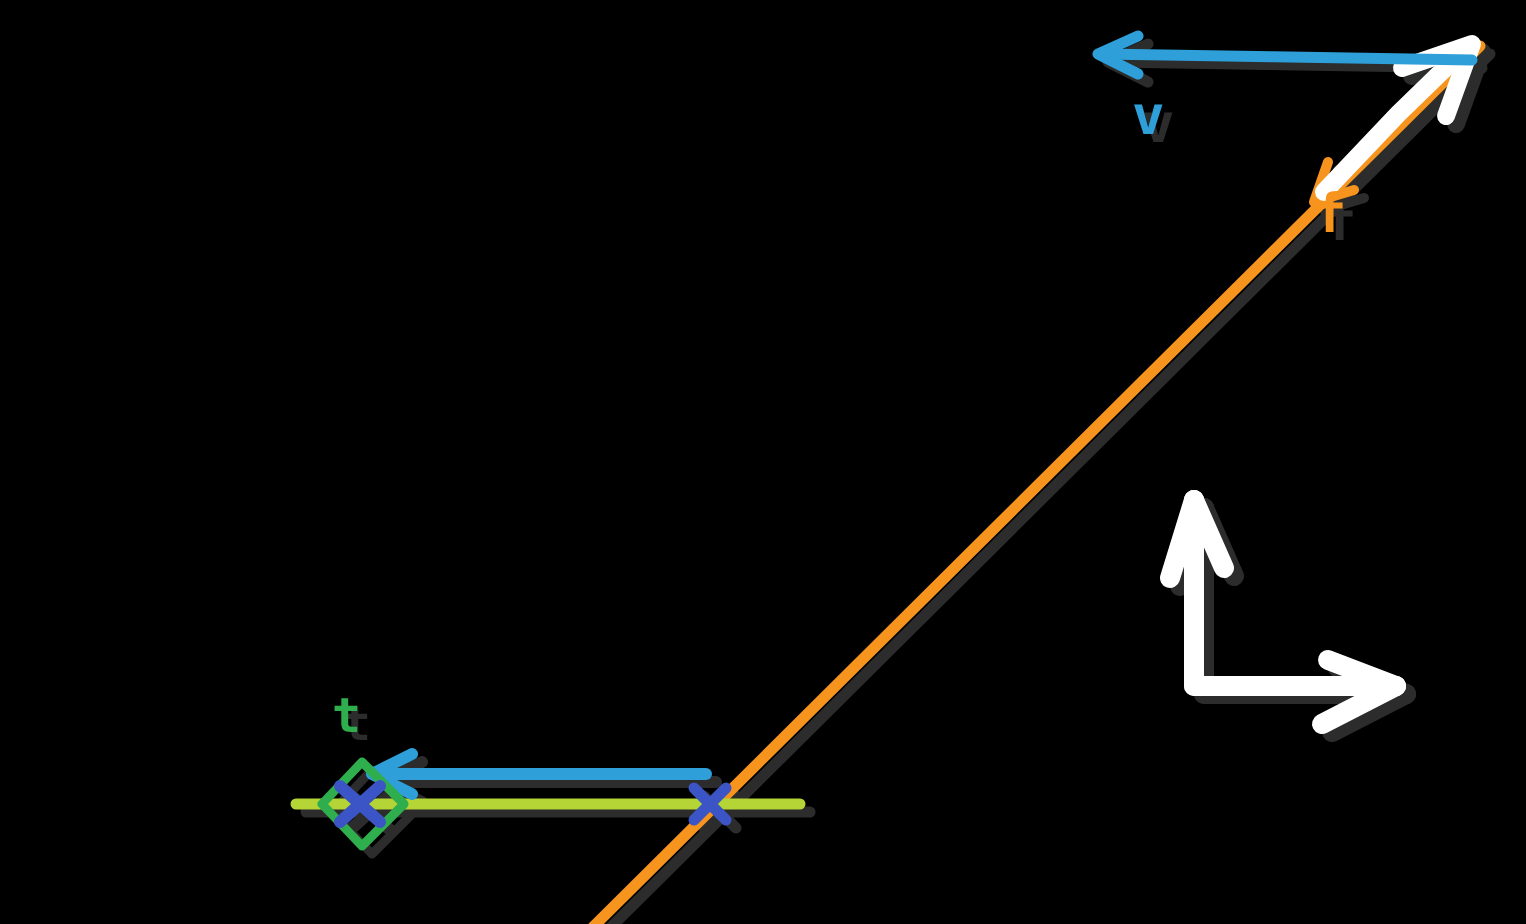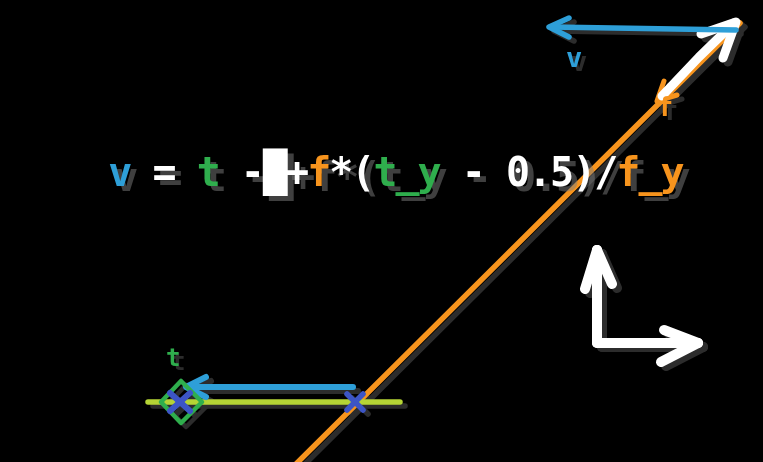--- a/index.html
+++ b/index.html
@@ -68,17 +68,14 @@
       <line x1="190" y1="393" x2="170" y2="411"></line>
     </g>
     <g stroke="#3c55c6" stroke-width="5.5" stroke-linecap="round">
       <line x1="347" y1="394" x2="363" y2="410"></line>
       <line x1="363" y1="394" x2="347" y2="410"></line>
     </g>
 
     <text x="166" y="366" font-size="24" fill="#2fae4d">t</text>
   </svg>
 
-  <div id="formula">
-    <span class="fb">v</span><span class="fw"> = </span><span class="fg">t</span><span class="fw"> -</span><span class="fw">█</span><span class="fw">+</span><span class="fo">f</span><span class="fw">*(</span><span class="fg">t_y</span><span class="fw"> - 0.5)/</span><span class="fo">f_y</span>
-  </div>
 
 </div>
 
 </body></html>

